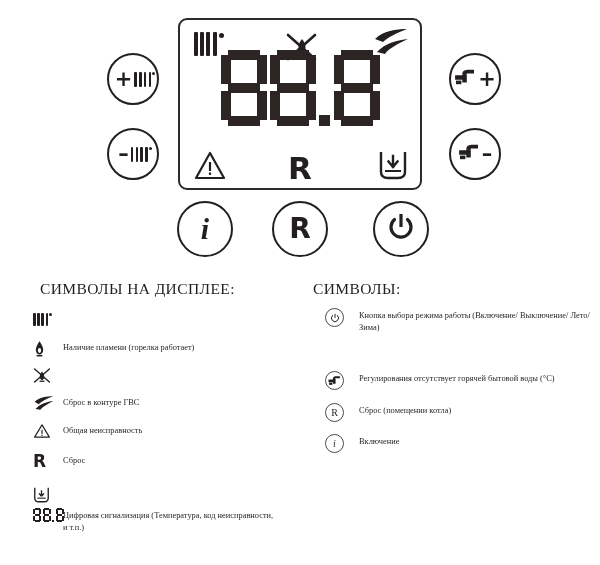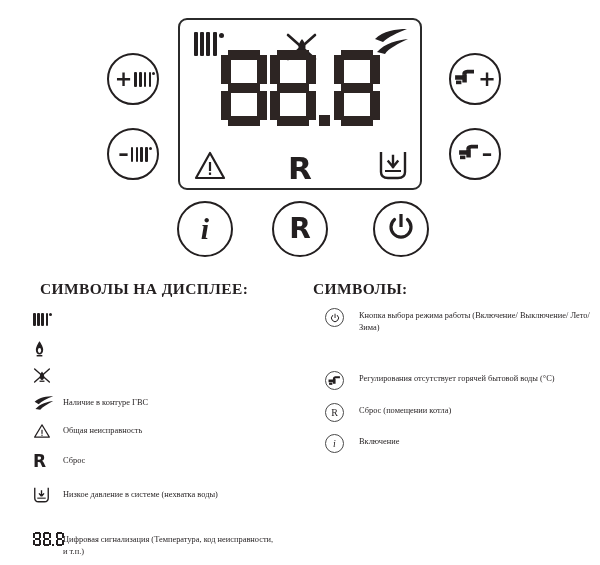--- a/index.html
+++ b/index.html
@@ -91,21 +91,21 @@
   .btn .radiator .bars i{width:2.6px;height:15px;}
   .btn .radiator .dot{width:3px;height:3px;right:-4px;top:0;}
 
   .glyph-i{font-family:"Liberation Serif", serif;font-style:italic;font-weight:700;
     font-size:30px;color:#231f20;line-height:1;}
   .glyph-R{font-family:"DejaVu Sans", sans-serif;font-weight:700;font-size:28px;
     color:#231f20;line-height:1;}
 
   
   .legend-head{
-    position:absolute;font-family:"Liberation Serif", serif;font-weight:700;
+    position:absolute;font-family:"Liberation Serif", serif;font-weight:400;
     font-size:15.5px;letter-spacing:.4px;color:#231f20;white-space:nowrap;
   }
   #head-left{left:40px;top:280px;}
   #head-right{left:313px;top:280px;}
 
   .leg-row{position:absolute;display:flex;align-items:flex-start;}
   .leg-icon{width:30px;flex:0 0 30px;display:flex;align-items:center;
     justify-content:flex-start;position:relative;}
   .leg-text{font-family:"Liberation Serif", serif;font-size:8.4px;
     line-height:1.45;color:#231f20;padding-top:2px;}
@@ -311,40 +311,41 @@
   </div>
 
   <div class="leg-row leg-left" style="top:340px">
     <span class="leg-icon">
       <svg viewBox="0 0 16 20" width="13" height="17">
         <path d="M8 1 C8 1 3.5 7 3.5 11.5 C3.5 15 5.5 17.5 8 17.5 C10.5 17.5 12.5 15 12.5 11.5 C12.5 7 8 1 8 1 Z" fill="#231f20"></path>
         <ellipse cx="8" cy="12.5" rx="2" ry="3" fill="#ffffff"></ellipse>
         <rect x="4.5" y="18" width="7" height="1.8" fill="#231f20"></rect>
       </svg>
     </span>
+    <span class="leg-text">Наличие пламени (горелка работает)</span>
   </div>
 
   <div class="leg-row leg-left" style="top:367px">
     <span class="leg-icon">
       <svg viewBox="0 0 22 20" width="18" height="17">
         <path d="M11 5 C11 5 8.3 8.6 8.3 11.6 C8.3 14 9.5 15.6 11 15.6 C12.5 15.6 13.7 14 13.7 11.6 C13.7 8.6 11 5 11 5 Z" fill="#231f20"></path>
         <rect x="8" y="16.2" width="6" height="1.6" fill="#231f20"></rect>
         <path d="M2 2 L20 18 M20 2 L2 18" stroke="#231f20" stroke-width="1.7" fill="none" stroke-linecap="round"></path>
       </svg>
     </span>
   </div>
 
   <div class="leg-row leg-left" style="top:395px">
     <span class="leg-icon">
       <svg viewBox="0 0 26 19" width="21" height="16">
         <path d="M2 8 C8 2 17 1 25 1 C17 4 11 7 7 11 Z" fill="#231f20"></path>
         <path d="M3 17 C9 10 18 8 25 7 C18 11 12 14 9 18 Z" fill="#231f20"></path>
       </svg>
     </span>
-    <span class="leg-text">Наличие в контуре ГВС</span>
+    <span class="leg-text">Сброс в контуре ГВС</span>
   </div>
 
   <div class="leg-row leg-left" style="top:423px">
     <span class="leg-icon">
       <svg viewBox="0 0 22 19" width="18" height="16">
         <path d="M11 2 L20 17 L2 17 Z" fill="none" stroke="#231f20" stroke-width="1.4" stroke-linejoin="round"></path>
         <rect x="10.3" y="8" width="1.4" height="5" fill="#231f20"></rect>
         <rect x="10.3" y="14" width="1.4" height="1.5" fill="#231f20"></rect>
       </svg>
     </span>
@@ -359,24 +360,23 @@
   </div>
 
   <div class="leg-row leg-left" style="top:487px">
     <span class="leg-icon">
       <svg viewBox="0 0 20 19" width="17" height="16">
         <path d="M2 1 L2 13 C2 16 4 17.5 6.5 17.5 L13.5 17.5 C16 17.5 18 16 18 13 L18 1" fill="none" stroke="#231f20" stroke-width="1.6"></path>
         <path d="M10 4 L10 9.5 M10 11 L7 7.5 M10 11 L13 7.5" stroke="#231f20" stroke-width="1.6" fill="none"></path>
         <rect x="5" y="12.6" width="10" height="1.3" fill="#231f20"></rect>
       </svg>
     </span>
-    <span class="leg-text">Низкое давление в системе (нехватка воды)</span>
-  </div>
-
-  <div class="leg-row leg-left" style="top:532px">
+  </div>
+
+  <div class="leg-row leg-left" style="top:508px">
     <span class="leg-icon">
       <span class="mini-seg">
         <span class="mdigit">
             <i class="mseg h ma"></i>
             <i class="mseg v mb"></i>
             <i class="mseg v mc"></i>
             <i class="mseg h md"></i>
             <i class="mseg v me"></i>
             <i class="mseg v mf"></i>
             <i class="mseg h mg"></i>

